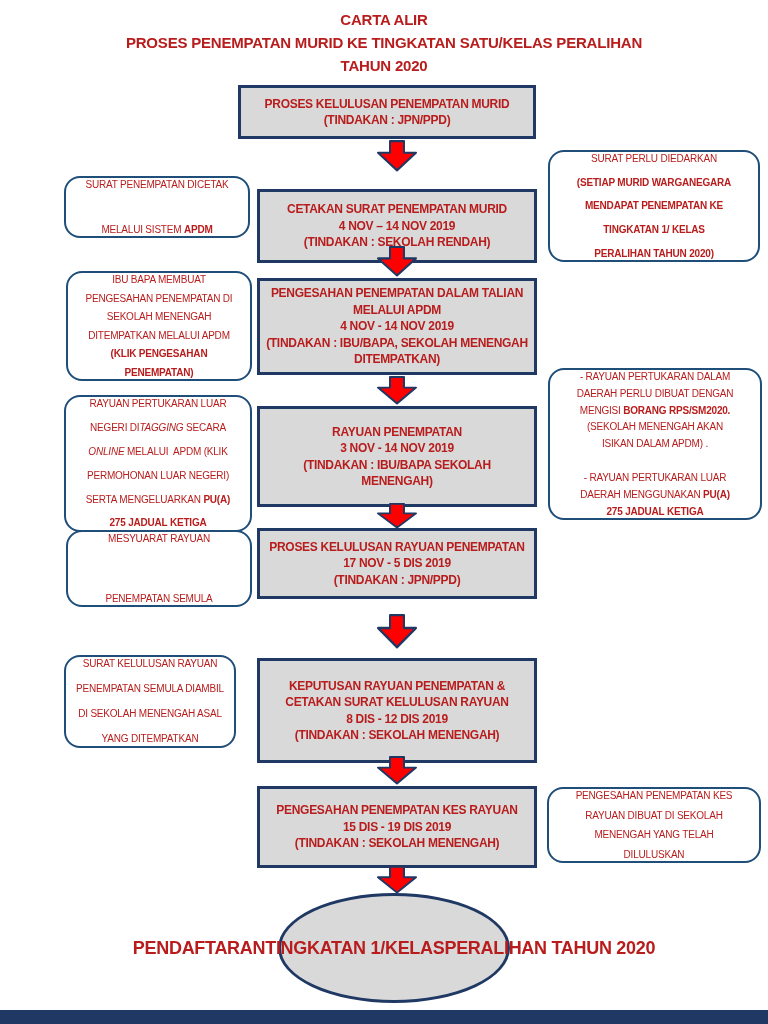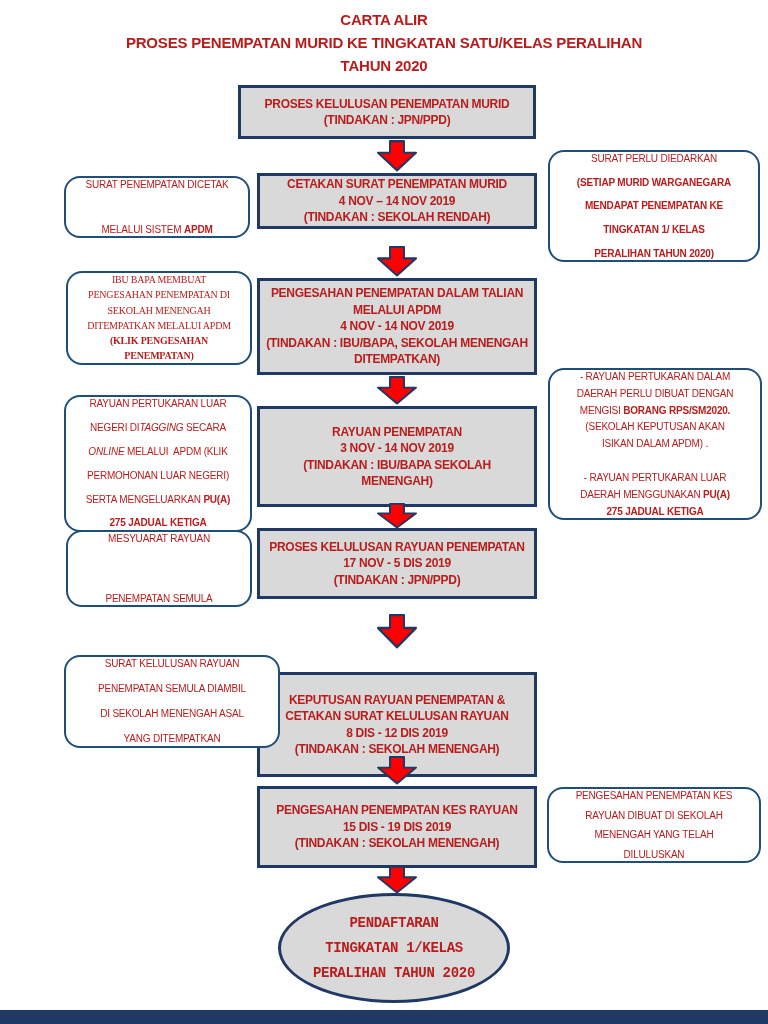--- a/index.html
+++ b/index.html
@@ -23,23 +23,23 @@
   .note {
     position:absolute; background:#ffffff;
     border:2.5px solid var(--note-border); border-radius:16px;
     display:flex; flex-direction:column; justify-content:space-between; align-items:center;
     text-align:center; font-size:10px; line-height:13.5px;
     letter-spacing:-0.2px; box-sizing:border-box;
   }
   .terminal {
     position:absolute; background:var(--box-fill);
     border:3.5px solid var(--box-border); border-radius:50%;
-    display:flex; flex-direction:column; justify-content:center; align-items:center;
-    text-align:center; font-weight:bold; font-size:14px; line-height:25px;
-    letter-spacing:-0.3px; box-sizing:border-box;font-family:Liberation Mono, monospace;
+    display:flex; flex-direction:row; justify-content:center; align-items:center;
+    text-align:center; font-weight:bold; font-size:18px; line-height:25px;
+    letter-spacing:-0.3px; box-sizing:border-box;
   }
   .arrow { position:absolute; }
   .tl { white-space:pre; }
   .bd { font-weight:bold; }
   .it { font-style:italic; }
   .footerbar {
     position:absolute; left:0; top:1010px; width:768px; height:14px;
     background:var(--box-border);
   }
 </style>
@@ -51,21 +51,21 @@
   <div class="title">
     <div>CARTA ALIR</div>
     <div>PROSES PENEMPATAN MURID KE TINGKATAN SATU/KELAS PERALIHAN</div>
     <div>TAHUN 2020</div>
   </div>
 
   <div class="step" style="left:238px; top:85px;  width:298px; height:54px;">
       <div class="tl"><span>PROSES KELULUSAN PENEMPATAN MURID</span></div>
       <div class="tl"><span>(TINDAKAN : JPN/PPD)</span></div>
     </div>
-  <div class="step" style="left:257px; top:173px; width:280px; height:56px;">
+  <div class="step" style="left:257px; top:189px; width:280px; height:74px;">
       <div class="tl"><span>CETAKAN SURAT PENEMPATAN MURID</span></div>
       <div class="tl"><span>4 NOV – 14 NOV 2019</span></div>
       <div class="tl"><span>(TINDAKAN : SEKOLAH RENDAH)</span></div>
     </div>
   <div class="step" style="left:257px; top:278px; width:280px; height:97px;">
       <div class="tl"><span>PENGESAHAN PENEMPATAN DALAM TALIAN</span></div>
       <div class="tl"><span>MELALUI APDM</span></div>
       <div class="tl"><span>4 NOV - 14 NOV 2019</span></div>
       <div class="tl"><span>(TINDAKAN : IBU/BAPA, SEKOLAH MENENGAH</span></div>
       <div class="tl"><span>DITEMPATKAN)</span></div>
@@ -74,21 +74,21 @@
       <div class="tl"><span>RAYUAN PENEMPATAN</span></div>
       <div class="tl"><span>3 NOV - 14 NOV 2019</span></div>
       <div class="tl"><span>(TINDAKAN : IBU/BAPA SEKOLAH</span></div>
       <div class="tl"><span>MENENGAH)</span></div>
     </div>
   <div class="step" style="left:257px; top:528px; width:280px; height:71px;">
       <div class="tl"><span>PROSES KELULUSAN RAYUAN PENEMPATAN</span></div>
       <div class="tl"><span>17 NOV - 5 DIS 2019</span></div>
       <div class="tl"><span>(TINDAKAN : JPN/PPD)</span></div>
     </div>
-  <div class="step" style="left:257px; top:672px; width:280px; height:105px;">
+  <div class="step" style="left:257px; top:658px; width:280px; height:105px;">
       <div class="tl"><span>KEPUTUSAN RAYUAN PENEMPATAN &amp;</span></div>
       <div class="tl"><span>CETAKAN SURAT KELULUSAN RAYUAN</span></div>
       <div class="tl"><span>8 DIS - 12 DIS 2019</span></div>
       <div class="tl"><span>(TINDAKAN : SEKOLAH MENENGAH)</span></div>
     </div>
   <div class="step" style="left:257px; top:786px; width:280px; height:82px;align-items:center;">
       <div class="tl"><span>PENGESAHAN PENEMPATAN KES RAYUAN</span></div>
       <div class="tl"><span>15 DIS - 19 DIS 2019</span></div>
       <div class="tl"><span>(TINDAKAN : SEKOLAH MENENGAH)</span></div>
     </div>
@@ -112,59 +112,59 @@
       <path class="arrow-shape" d="M15 1 L29 1 L29 12 L41 12 L22 28.5 L3 12 L15 12 Z" fill="#FF0000" stroke="#1F3864" stroke-width="2" stroke-linejoin="round"></path>
     </svg>
   <svg class="arrow" style="left:375px; top:866px;" width="44" height="28" viewBox="0 0 44 30" preserveAspectRatio="none">
       <path class="arrow-shape" d="M15 1 L29 1 L29 12 L41 12 L22 28.5 L3 12 L15 12 Z" fill="#FF0000" stroke="#1F3864" stroke-width="2" stroke-linejoin="round"></path>
     </svg>
 
   <div class="note" style="left:64px; top:176px; width:186px; height:62px;">
       <div class="tl"><span>SURAT PENEMPATAN DICETAK</span></div>
       <div class="tl"><span>MELALUI SISTEM </span><span class="bd">APDM</span></div>
     </div>
-  <div class="note" style="left:66px; top:271px; width:186px; height:94px;font-family:Liberation Serif, serif;">
+  <div class="note" style="left:66px; top:271px; width:186px; height:110px;">
       <div class="tl"><span>IBU BAPA MEMBUAT</span></div>
       <div class="tl"><span>PENGESAHAN PENEMPATAN DI</span></div>
       <div class="tl"><span>SEKOLAH MENENGAH</span></div>
       <div class="tl"><span>DITEMPATKAN MELALUI APDM</span></div>
       <div class="tl"><span class="bd">(KLIK PENGESAHAN</span></div>
       <div class="tl"><span class="bd">PENEMPATAN)</span></div>
     </div>
   <div class="note" style="left:64px; top:395px; width:188px; height:137px;border-radius:16px;">
       <div class="tl"><span>RAYUAN PERTUKARAN LUAR</span></div>
       <div class="tl"><span>NEGERI DI</span><span class="it">TAGGING</span><span> SECARA</span></div>
       <div class="tl"><span class="it">ONLINE</span><span> MELALUI  APDM (KLIK</span></div>
       <div class="tl"><span>PERMOHONAN LUAR NEGERI)</span></div>
       <div class="tl"><span>SERTA MENGELUARKAN </span><span class="bd">PU(A)</span></div>
       <div class="tl"><span class="bd">275 JADUAL KETIGA</span></div>
     </div>
   <div class="note" style="left:66px; top:530px; width:186px; height:77px;">
       <div class="tl"><span>MESYUARAT RAYUAN</span></div>
       <div class="tl"><span>PENEMPATAN SEMULA</span></div>
     </div>
-  <div class="note" style="left:64px; top:655px; width:216px; height:93px;">
+  <div class="note" style="left:64px; top:655px; width:172px; height:93px;">
       <div class="tl"><span>SURAT KELULUSAN RAYUAN</span></div>
       <div class="tl"><span>PENEMPATAN SEMULA DIAMBIL</span></div>
       <div class="tl"><span>DI SEKOLAH MENENGAH ASAL</span></div>
       <div class="tl"><span>YANG DITEMPATKAN</span></div>
     </div>
 
   <div class="note" style="left:548px; top:150px; width:212px; height:112px;">
       <div class="tl"><span>SURAT PERLU DIEDARKAN</span></div>
       <div class="tl"><span class="bd">(SETIAP MURID WARGANEGARA</span></div>
       <div class="tl"><span class="bd">MENDAPAT PENEMPATAN KE</span></div>
       <div class="tl"><span class="bd">TINGKATAN 1/ KELAS</span></div>
       <div class="tl"><span class="bd">PERALIHAN TAHUN 2020)</span></div>
     </div>
   <div class="note" style="left:548px; top:368px; width:214px; height:152px;">
       <div class="tl"><span>- RAYUAN PERTUKARAN DALAM</span></div>
       <div class="tl"><span>DAERAH PERLU DIBUAT DENGAN</span></div>
       <div class="tl"><span>MENGISI </span><span class="bd">BORANG RPS/SM2020.</span></div>
-      <div class="tl"><span>(SEKOLAH KEPUTUSAN AKAN</span></div>
+      <div class="tl"><span>(SEKOLAH MENENGAH AKAN</span></div>
       <div class="tl"><span>ISIKAN DALAM APDM) .</span></div>
       <div class="tl">&nbsp;</div>
       <div class="tl"><span>- RAYUAN PERTUKARAN LUAR</span></div>
       <div class="tl"><span>DAERAH MENGGUNAKAN </span><span class="bd">PU(A)</span></div>
       <div class="tl"><span class="bd">275 JADUAL KETIGA</span></div>
     </div>
   <div class="note" style="left:547px; top:787px; width:214px; height:76px;">
       <div class="tl"><span>PENGESAHAN PENEMPATAN KES</span></div>
       <div class="tl"><span>RAYUAN DIBUAT DI SEKOLAH</span></div>
       <div class="tl"><span>MENENGAH YANG TELAH</span></div>

